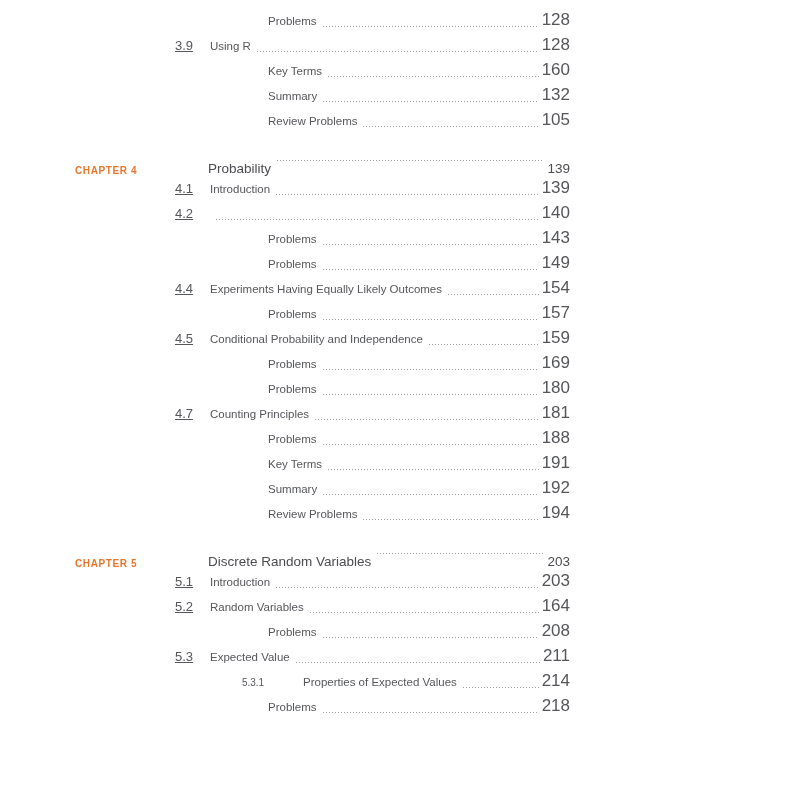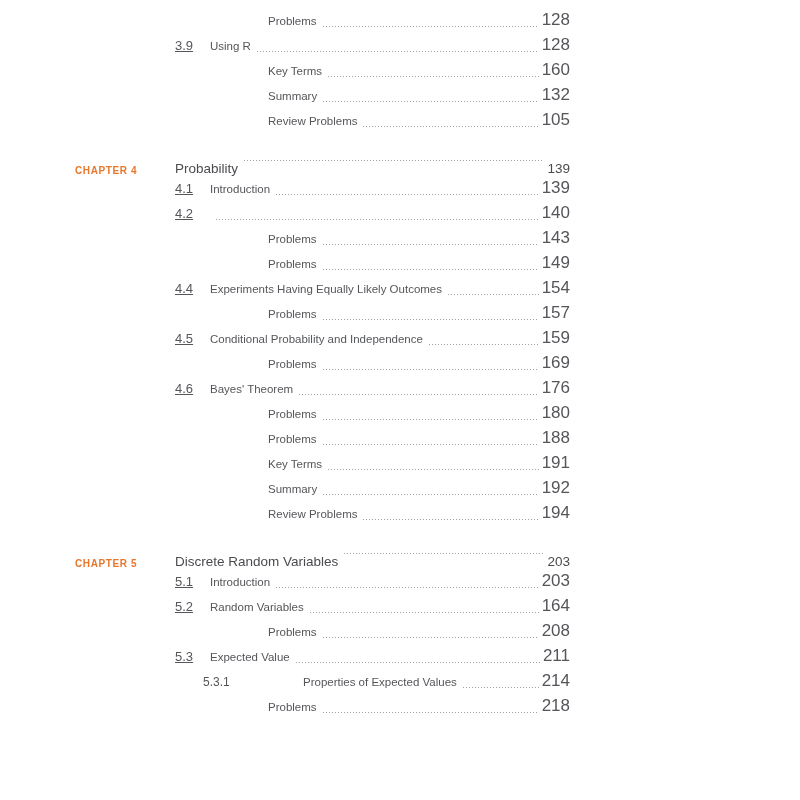--- a/index.html
+++ b/index.html
@@ -67,20 +67,21 @@
 
   
   .title {
     font-size: 11.5px;
     white-space: nowrap;
     color: #55565a;
   }
   .row.chapter .title {
     font-size: 13.5px;
     color: #4a4b4f;
+    margin-left: 33px;
   }
 
   
   .leader {
     flex: 1 1 auto;
     min-width: 6px;
     margin: 0 3px 0 5px;
     position: relative;
     height: 1px;
     overflow: hidden;
@@ -213,32 +214,32 @@
     </div>
     <div class="row">
       <div class="chap-label"></div>
       <div class="indent-1"></div>
       <div class="title">Problems</div>
       <div class="leader"></div>
       <div class="page">169</div>
     </div>
     <div class="row">
       <div class="chap-label"></div>
-      <div class="num">4.6</div>
-      <div style="flex: 0 0 0px; width: 0px;"></div>
-      <div class="title">Bayes' Theorem</div>
-      <div class="leader"></div>
-      <div class="page">176</div>
-    </div>
-    <div class="row">
-      <div class="chap-label"></div>
       <div class="indent-1"></div>
       <div class="title">Problems</div>
       <div class="leader"></div>
       <div class="page">180</div>
+    </div>
+    <div class="row">
+      <div class="chap-label"></div>
+      <div class="num">4.7</div>
+      <div style="flex: 0 0 0px; width: 0px;"></div>
+      <div class="title">Counting Principles</div>
+      <div class="leader"></div>
+      <div class="page">181</div>
     </div>
     <div class="row">
       <div class="chap-label"></div>
       <div class="indent-1"></div>
       <div class="title">Problems</div>
       <div class="leader"></div>
       <div class="page">188</div>
     </div>
     <div class="row">
       <div class="chap-label"></div>
@@ -293,21 +294,21 @@
     <div class="row">
       <div class="chap-label"></div>
       <div class="num">5.3</div>
       <div style="flex: 0 0 0px; width: 0px;"></div>
       <div class="title">Expected Value</div>
       <div class="leader"></div>
       <div class="page">211</div>
     </div>
     <div class="row sub">
       <div class="chap-label"></div>
-      <div class="indent-2" style="font-size: 12px; padding-left: 28px; box-sizing: border-box;">5.3.1</div>
+      <div class="indent-2" style="font-size: 10px; padding-left: 28px; box-sizing: border-box; text-align: center;">5.3.1</div>
       <div class="title">Properties of Expected Values</div>
       <div class="leader"></div>
       <div class="page">214</div>
     </div>
     <div class="row">
       <div class="chap-label"></div>
       <div class="indent-1"></div>
       <div class="title">Problems</div>
       <div class="leader"></div>
       <div class="page">218</div>

